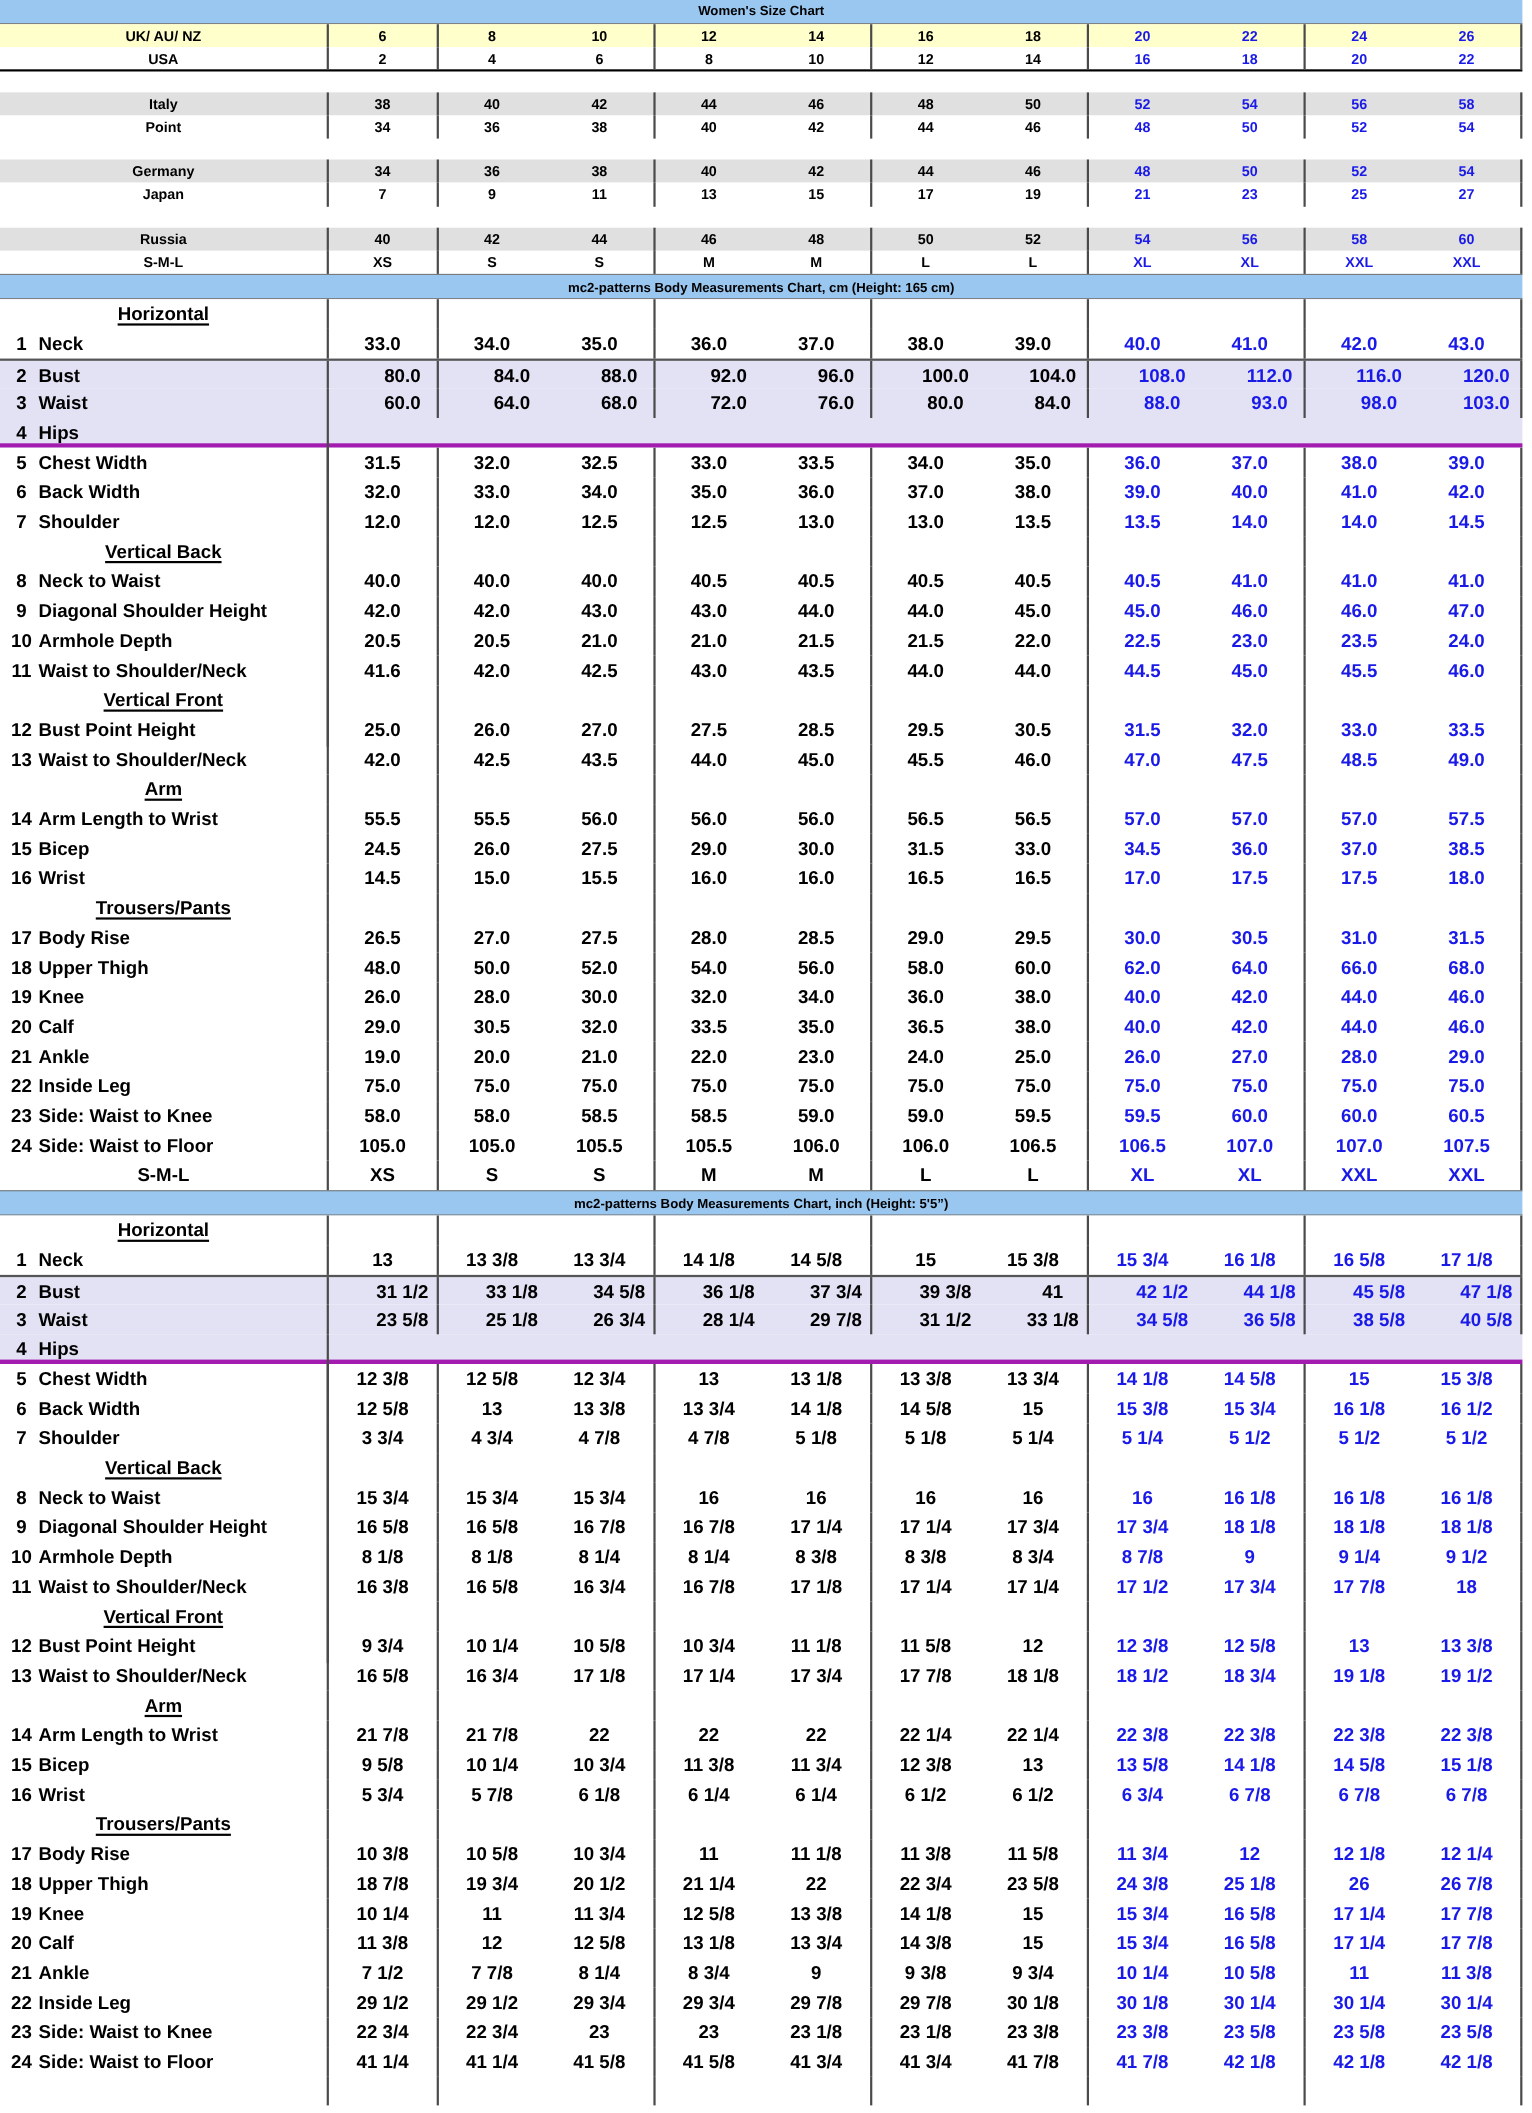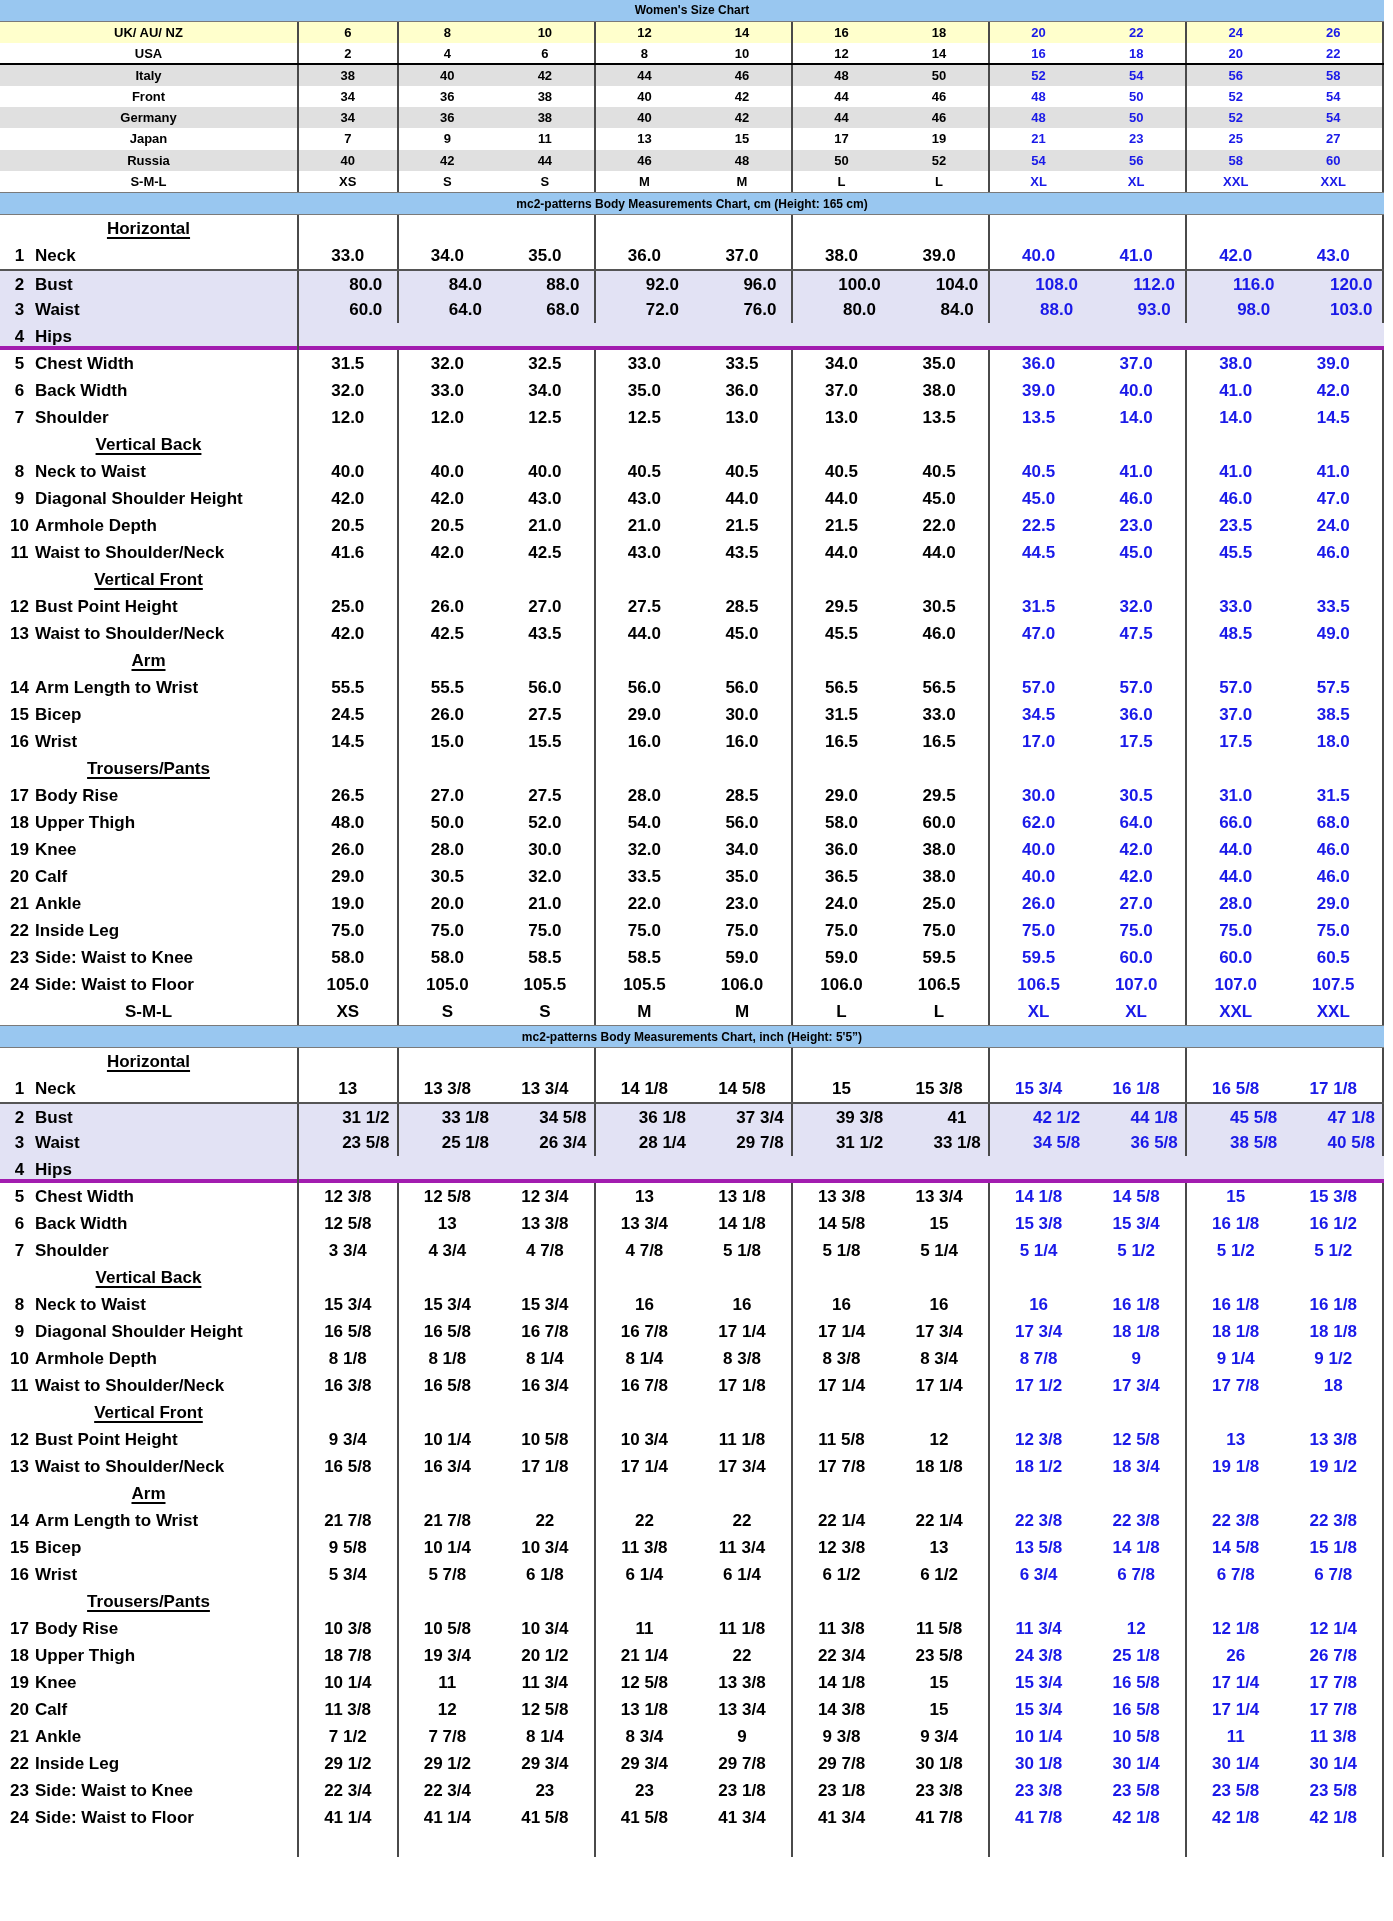--- a/index.html
+++ b/index.html
@@ -38,21 +38,21 @@
   .num{display:inline-block;width:31px;text-align:center;}
 
   .sec-u{
     text-decoration:underline;
     text-decoration-thickness:2px;
     text-underline-offset:3px;
   }
 
   
   .bg-yellow{background:var(--row-yellow,#FFFFCC);}
-  .bg-gray{background:var(--row-gray,#E0E0E0);}
+  .bg-gray{background:var(--row-gray,#E0E0E0);margin-top:19px;}
   .bg-lavender{background:var(--row-lavender,#E2E2F4);gap:36px;}
   .bg-white{background:#fff;}
 
   
   .sep-black{border-bottom:2px solid #000;}
   .sep-top{border-top:2px solid #555;}
   .sep-bot{border-bottom:4px solid #a21caf;flex-direction:column;}
 
   
   #conv-rows .row{height:21.3px;line-height:21.3px;font-size:13px;}
@@ -106,21 +106,21 @@
           <div class="cell c">44</div>
           <div class="cell c gb">46</div>
           <div class="cell c">48</div>
           <div class="cell c gb">50</div>
           <div class="cell c blu">52</div>
           <div class="cell c gb blu">54</div>
           <div class="cell c blu">56</div>
           <div class="cell c gb blu">58</div>
         </div>
         <div class="row bg-white">
-          <div class="cell label ctr">Front</div>
+          <div class="cell label ctr">Point</div>
           <div class="cell c gb">34</div>
           <div class="cell c">36</div>
           <div class="cell c gb">38</div>
           <div class="cell c">40</div>
           <div class="cell c gb">42</div>
           <div class="cell c">44</div>
           <div class="cell c gb">46</div>
           <div class="cell c blu">48</div>
           <div class="cell c gb blu">50</div>
           <div class="cell c blu">52</div>

